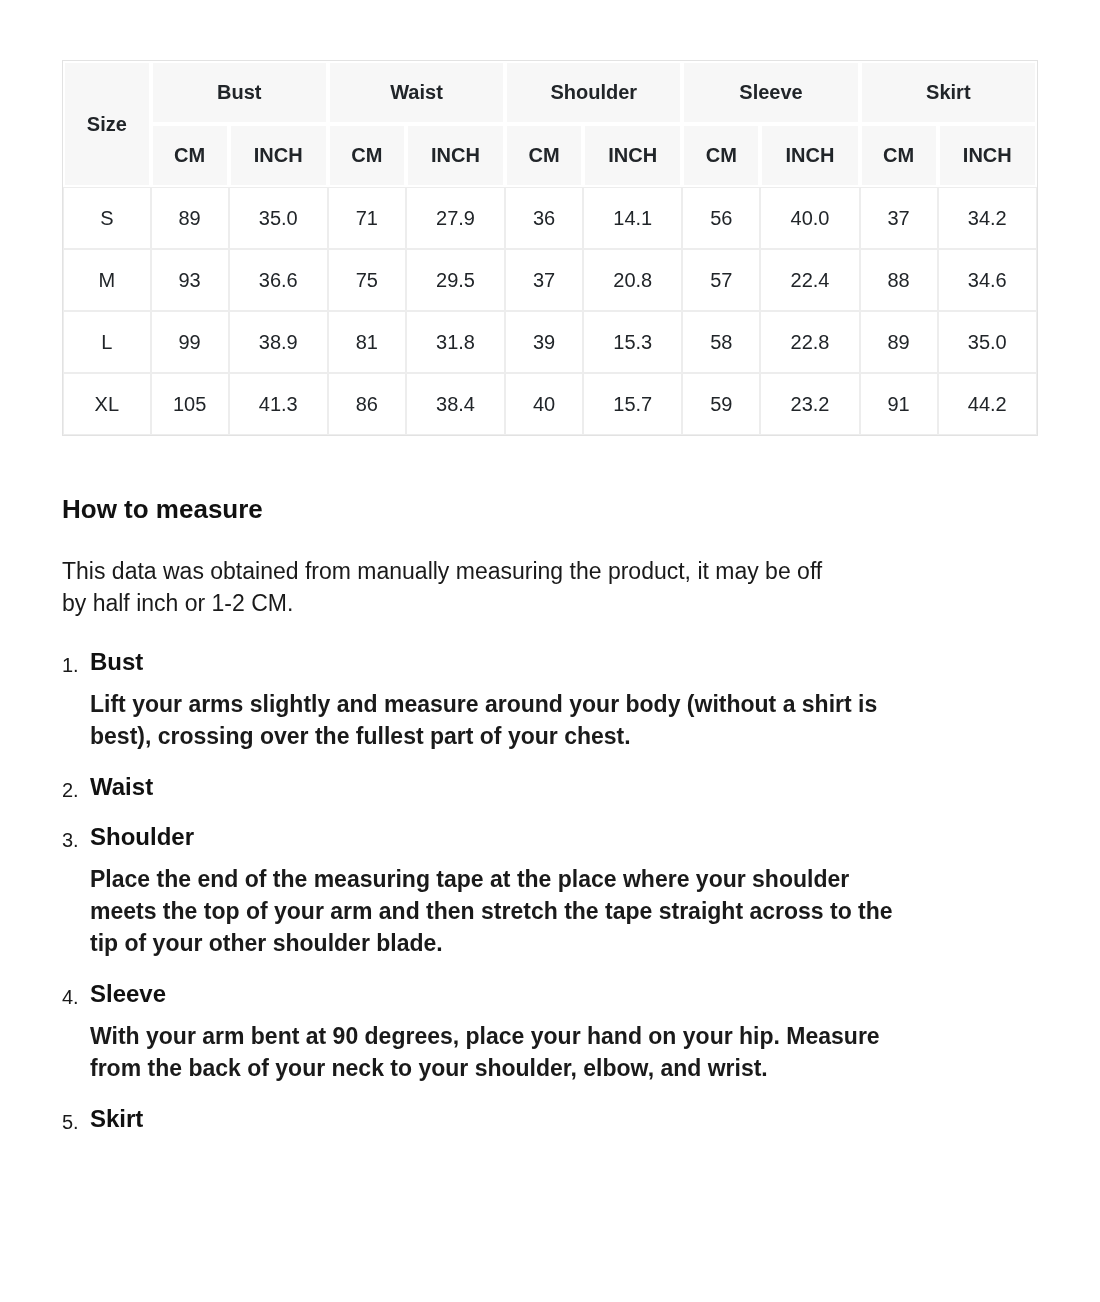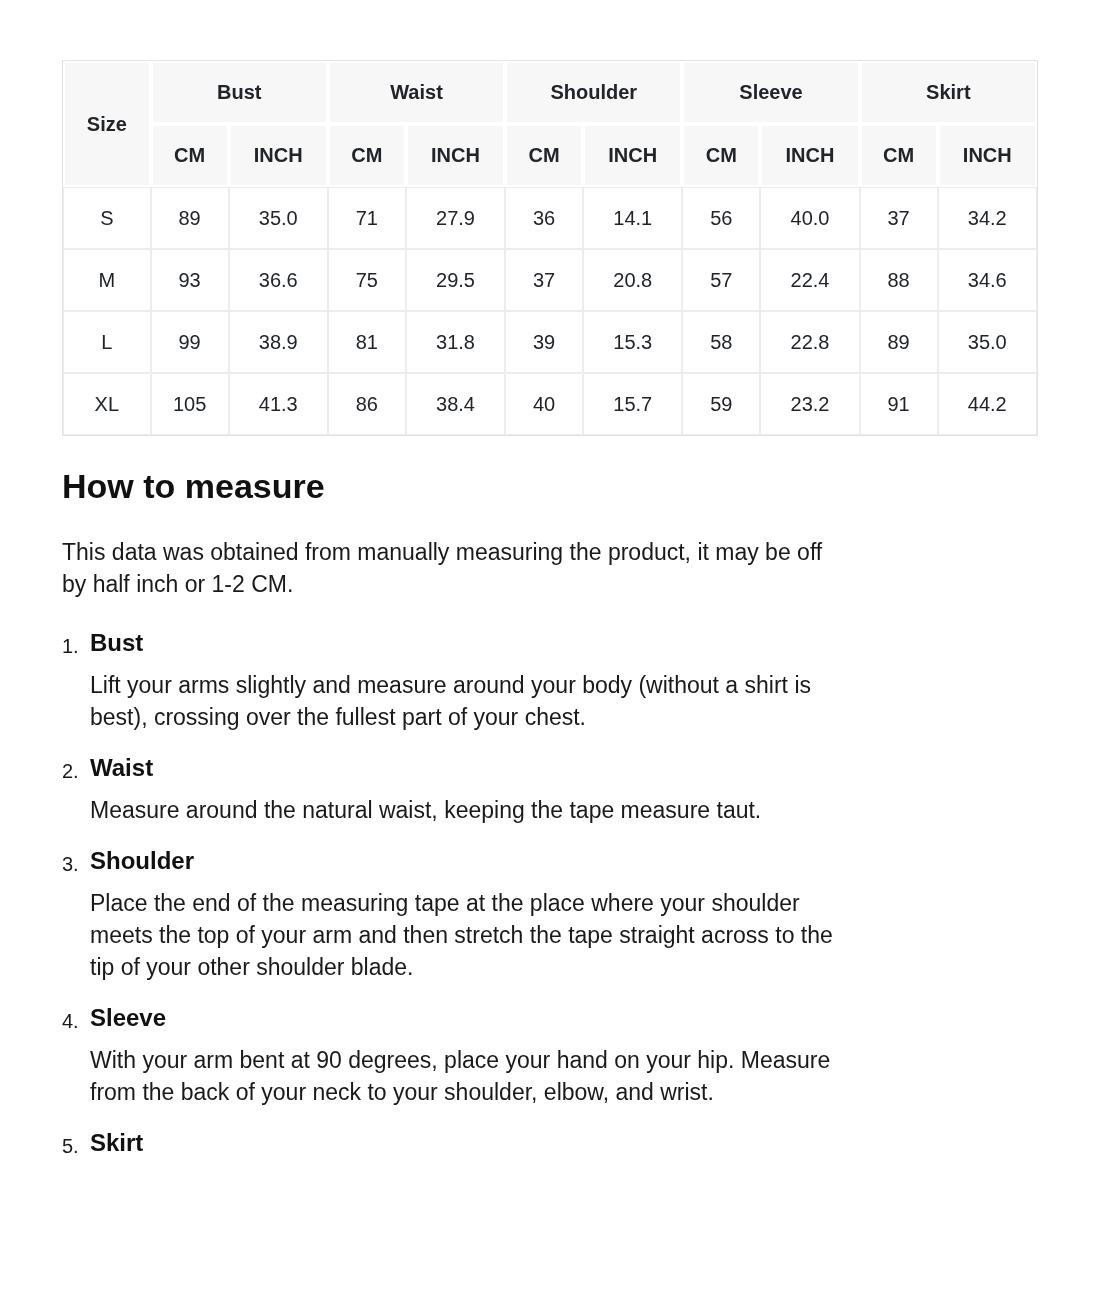--- a/index.html
+++ b/index.html
@@ -41,22 +41,22 @@
     color: #212529;
     height: 62px;
     vertical-align: middle;
   }
   col.c-size { width: 9%; }
   col.c-cm   { width: 8%; }
   col.c-inch { width: 10.2%; }
 
   
   h2.htm-title {
-    margin-top: 31px;
-    font-size: 34px;
+    margin-top: 58px;
+    font-size: 26px;
     font-weight: bold;
     color: #111111;
   }
   p.htm-intro {
     margin-top: 30px;
     font-size: 23px;
     line-height: 32px;
     white-space: pre-line;
     color: #1a1a1a;
   }
@@ -80,20 +80,21 @@
     font-weight: bold;
     color: #111111;
     line-height: 26px;
   }
   .step-desc {
     margin-top: 13px;
     font-size: 23px;
     line-height: 32px;
     white-space: pre-line;
     color: #1a1a1a;
+    font-weight: bold;
   }
 </style>
 </head>
 <body>
 
 <div class="page">
 
   <div class="table-wrap">
     <table class="size-chart">
       <colgroup>
@@ -199,21 +200,20 @@
         <div>
           <div class="step-term">Bust</div>
           <p class="step-desc">Lift your arms slightly and measure around your body (without a shirt is
 best), crossing over the fullest part of your chest.</p>
         </div>
       </li>
       <li class="step">
         <span class="step-num">2.</span>
         <div>
           <div class="step-term">Waist</div>
-          <p class="step-desc">Measure around the natural waist, keeping the tape measure taut.</p>
         </div>
       </li>
       <li class="step">
         <span class="step-num">3.</span>
         <div>
           <div class="step-term">Shoulder</div>
           <p class="step-desc">Place the end of the measuring tape at the place where your shoulder
 meets the top of your arm and then stretch the tape straight across to the
 tip of your other shoulder blade.</p>
         </div>

